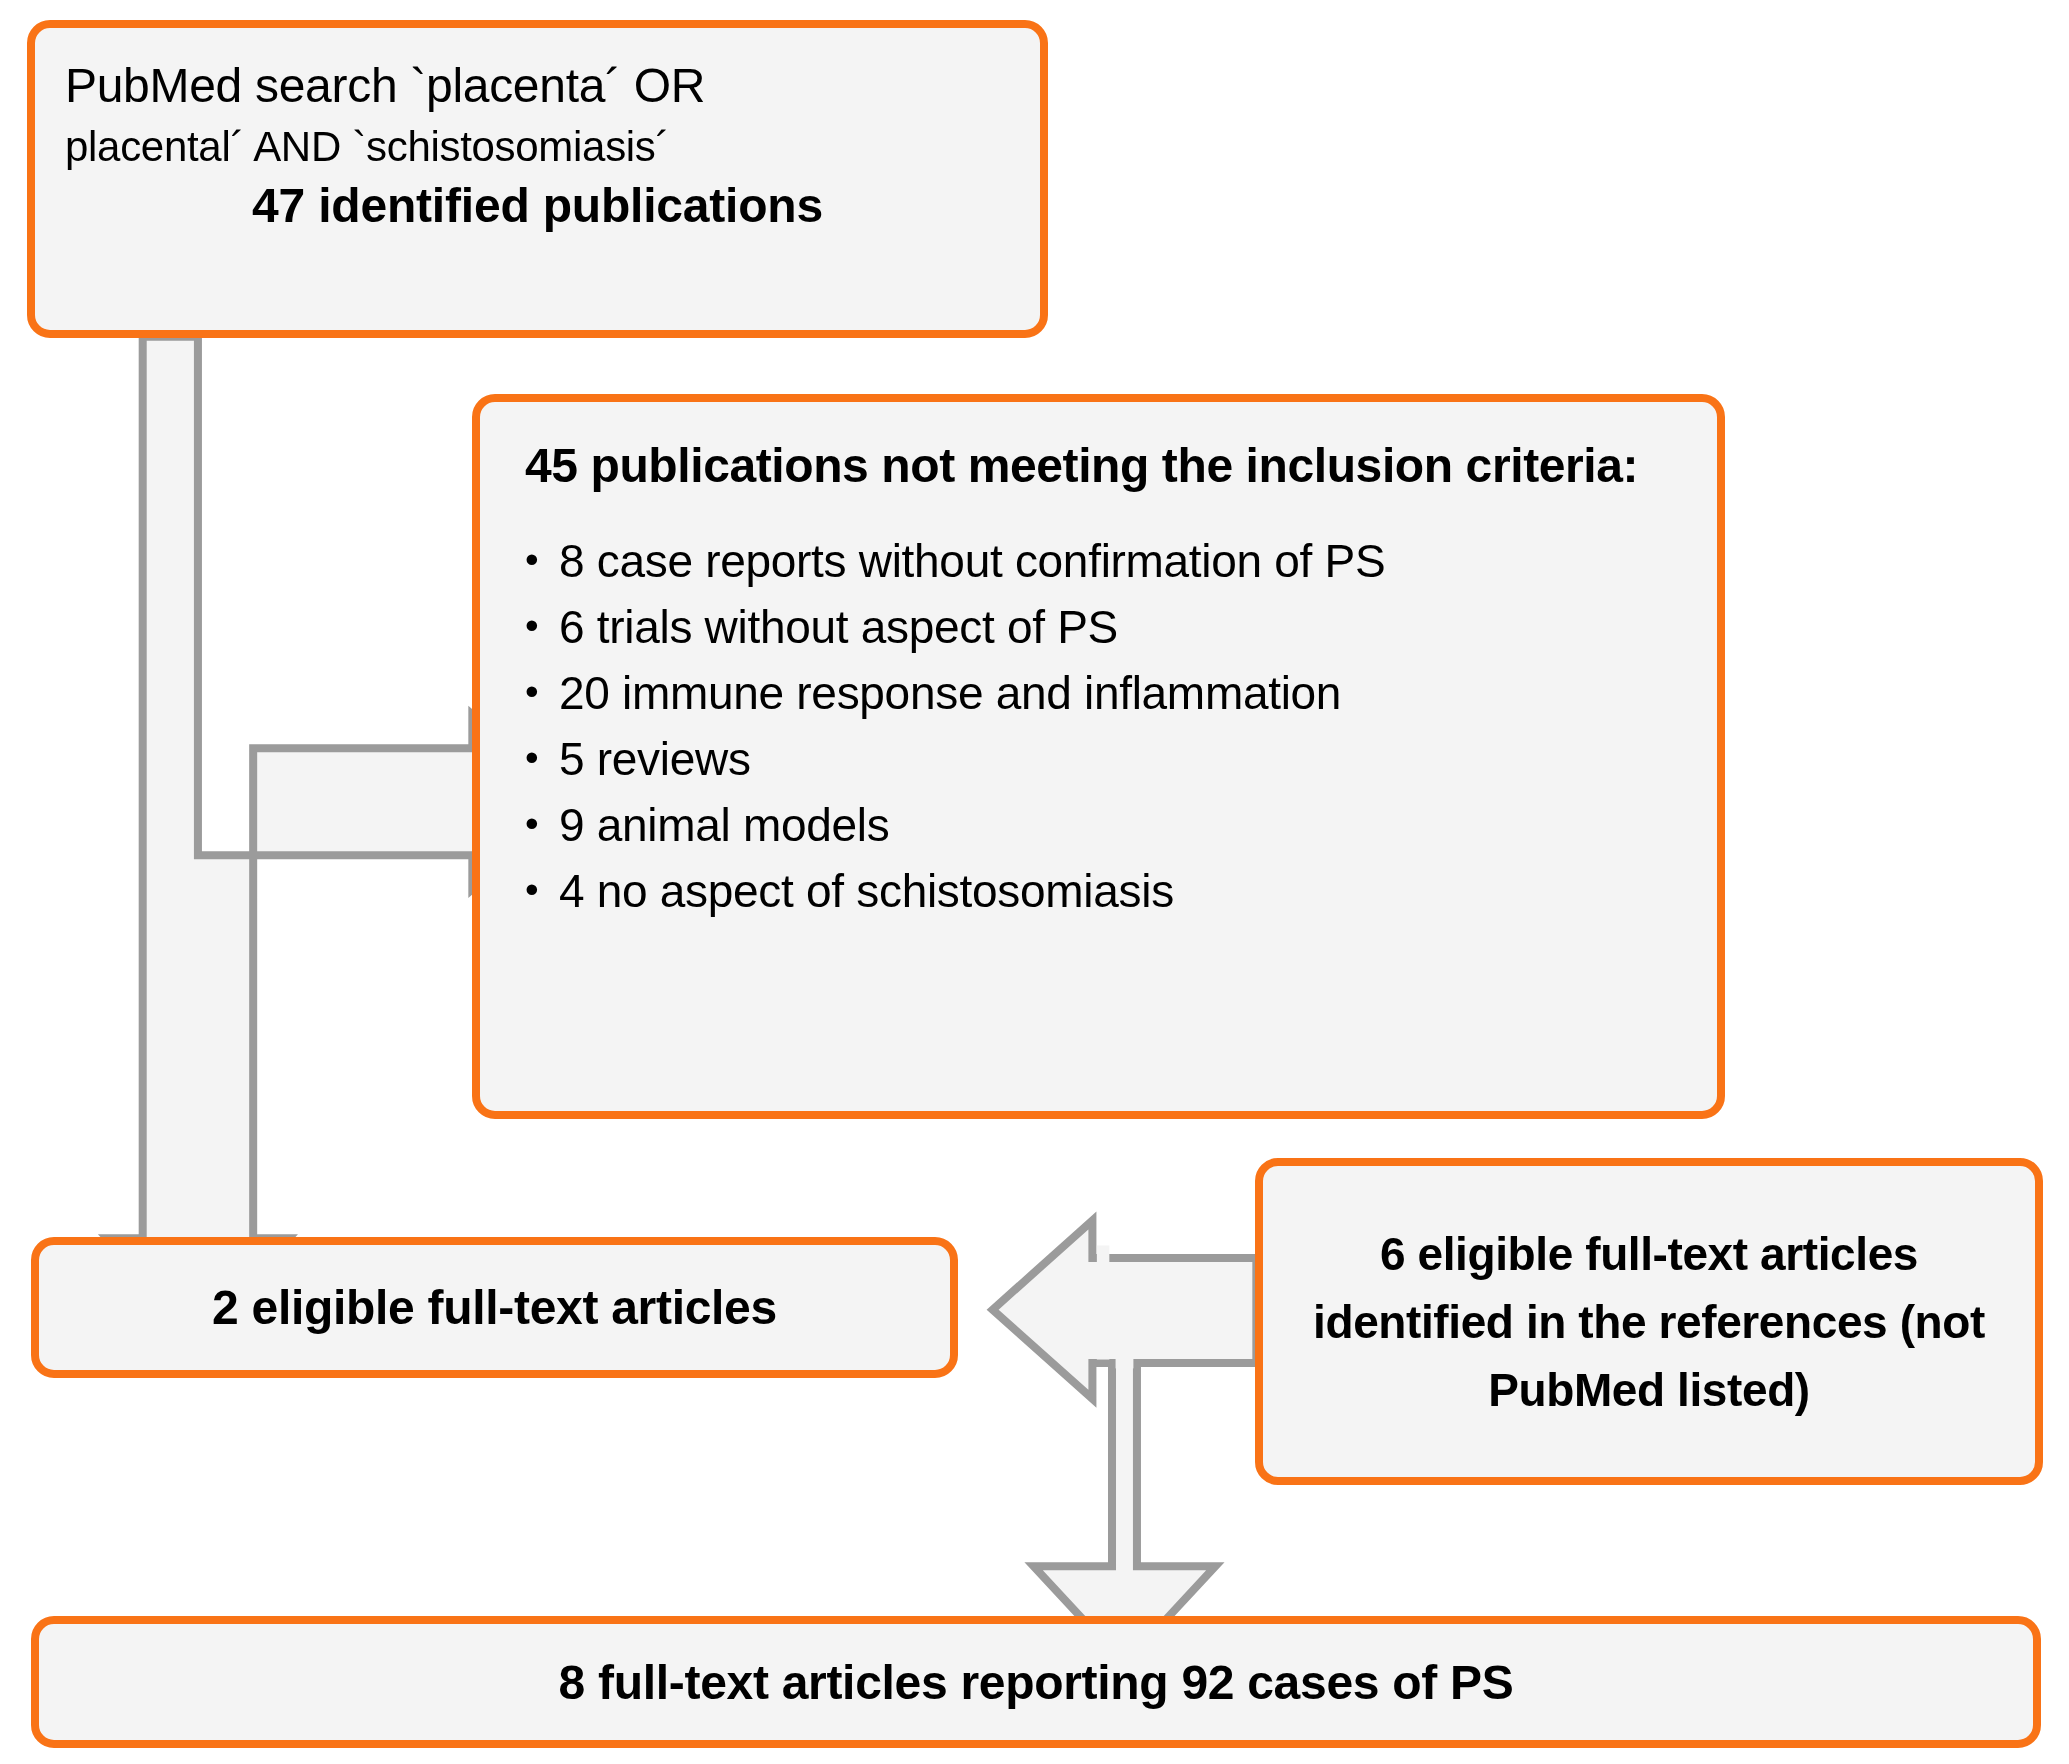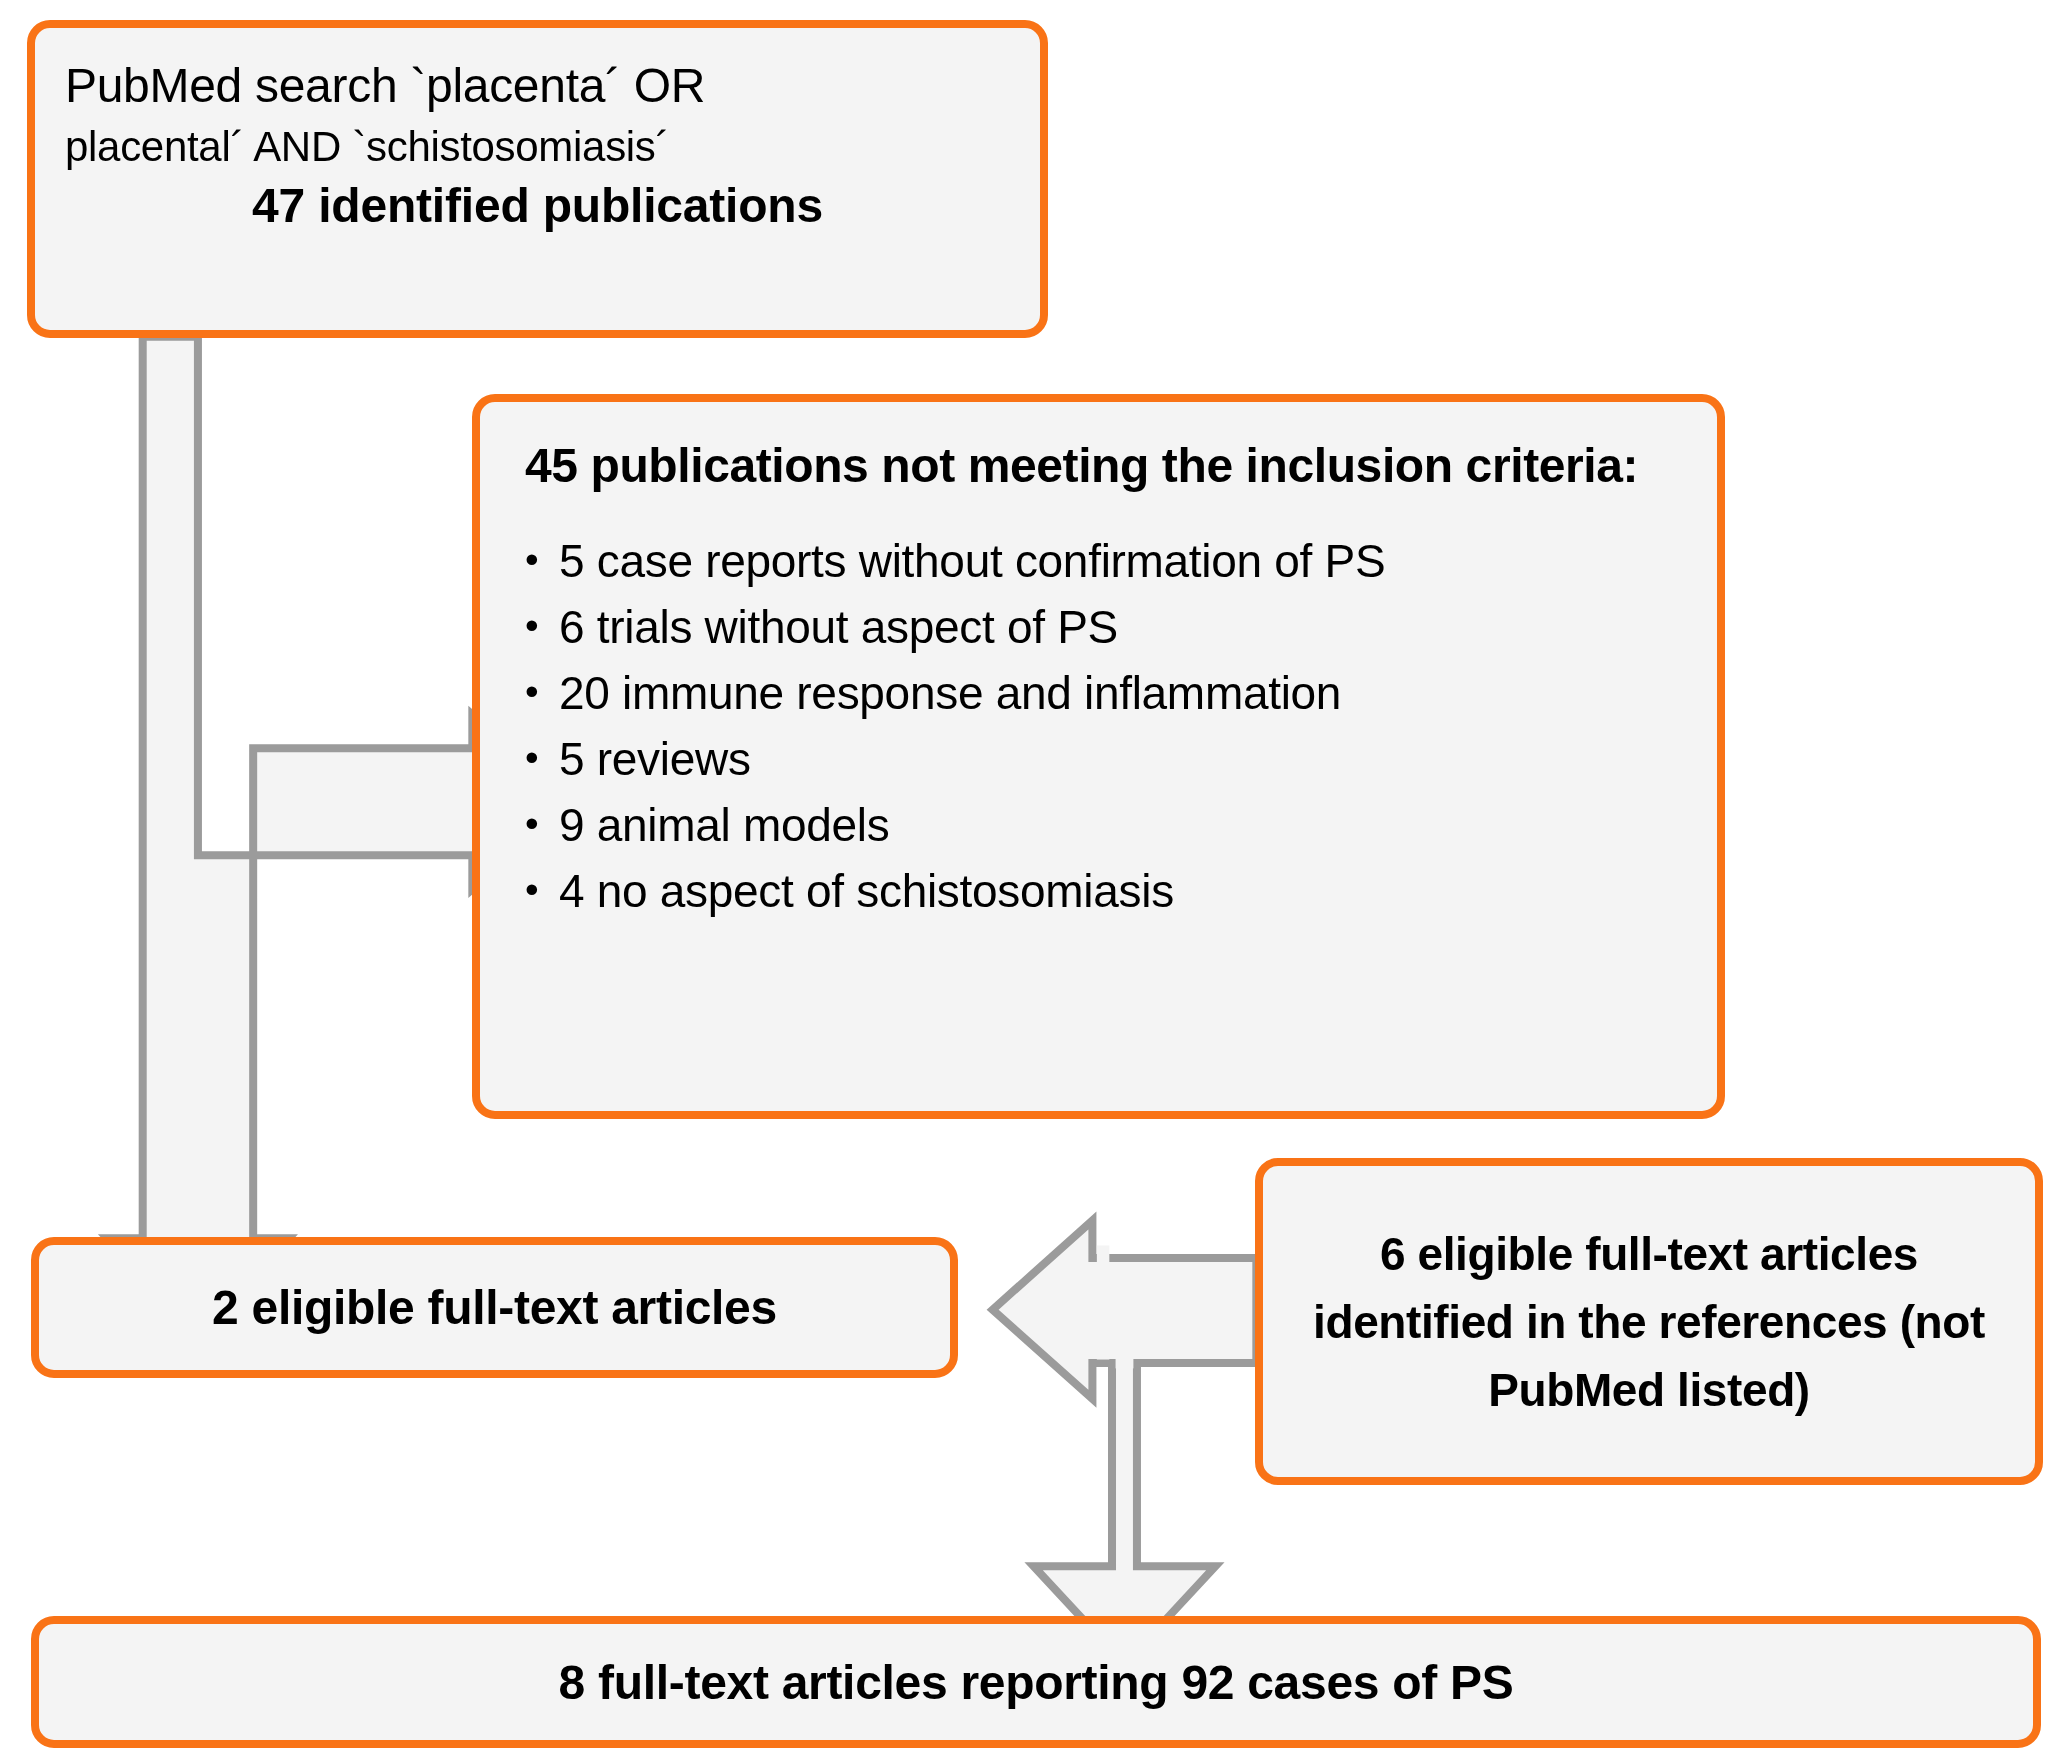--- a/index.html
+++ b/index.html
@@ -96,21 +96,21 @@
 
   <div class="box" id="box-search">
     <div class="line1 t-normal">PubMed search `placenta´ OR</div>
     <div class="line2 t-normal">placental´ AND `schistosomiasis´</div>
     <div class="count t-bold">47 identified publications</div>
   </div>
 
   <div class="box" id="box-excluded">
     <div class="heading">45 publications not meeting the inclusion criteria:</div>
     <ul>
-      <li>5 case reports without confirmation of PS</li>
+      <li>8 case reports without confirmation of PS</li>
       <li>6 trials without aspect of PS</li>
       <li>20 immune response and inflammation</li>
       <li>5 reviews</li>
       <li>9 animal models</li>
       <li>4 no aspect of schistosomiasis</li>
     </ul>
   </div>
 
   <div class="box centered" id="box-eligible2">
     <div class="label">2 eligible full-text articles</div>

